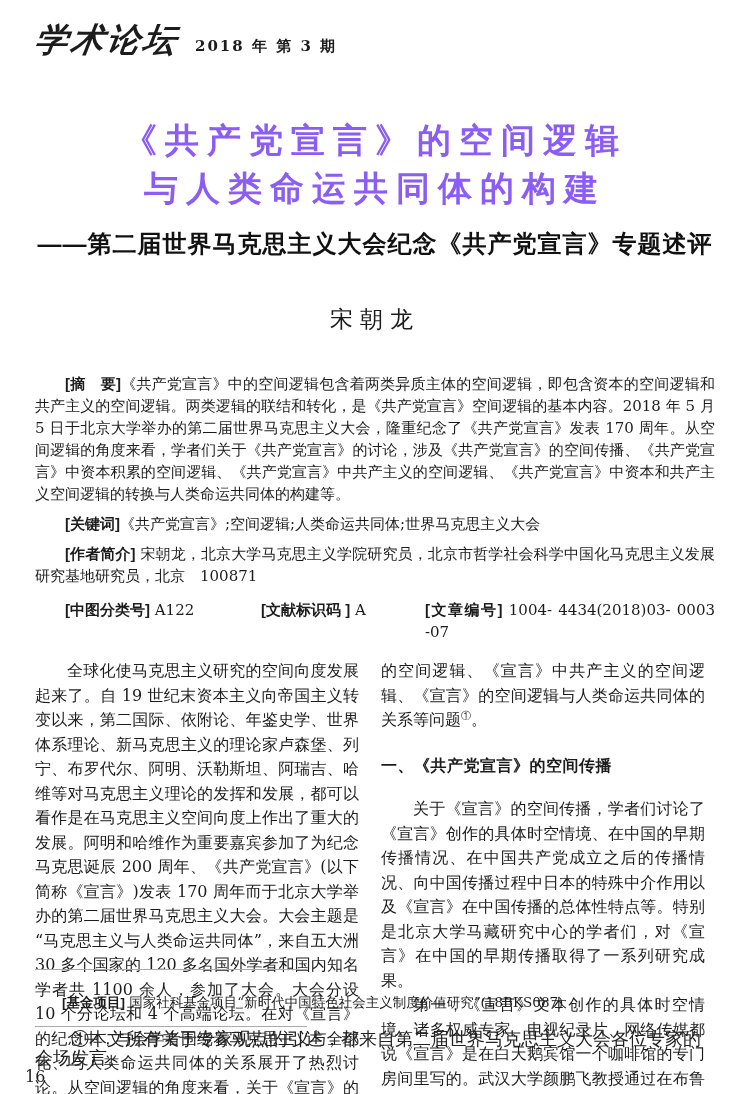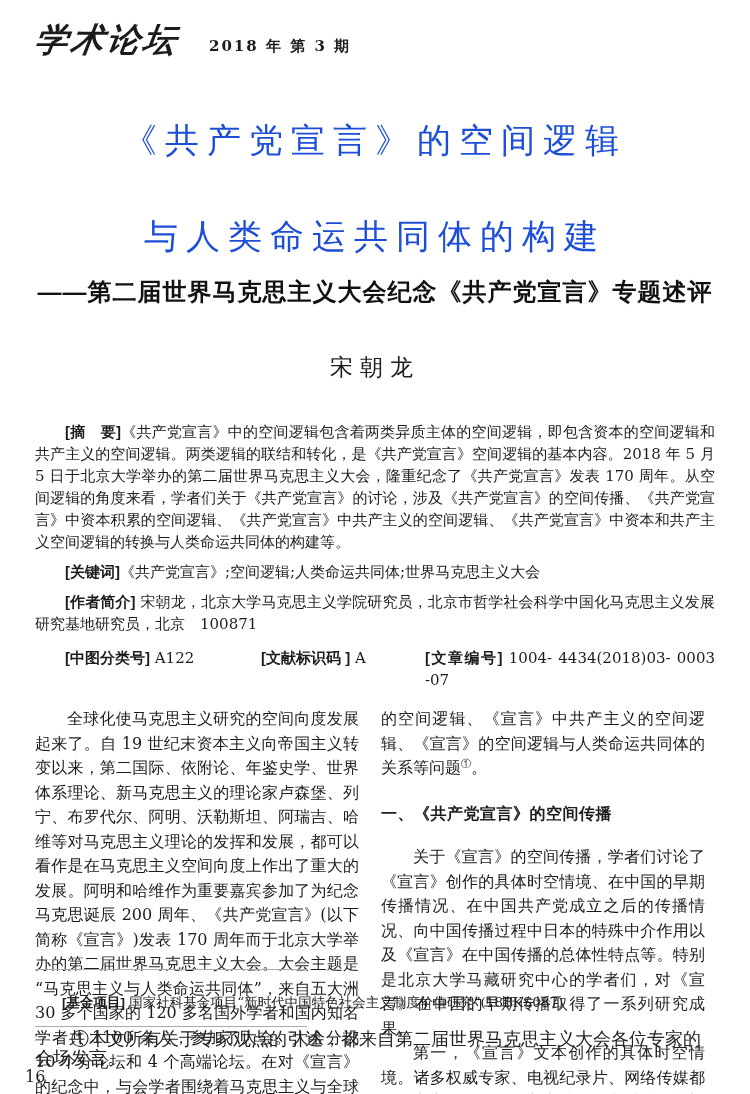--- a/index.html
+++ b/index.html
@@ -13,24 +13,24 @@
     overflow:hidden;
     box-sizing:border-box;
     padding:0 35px;
   }
   
   .masthead{display:flex;align-items:baseline;gap:16px;padding-top:22px;height:46px;}
   .journal-logo{
     font-weight:bold;font-style:italic;font-size:33px;line-height:36px;
     transform:skewX(-8deg);letter-spacing:3px;
   }
-  .issue-info{font-weight:bold;font-size:15px;letter-spacing:2px;margin-left:14px;}
+  .issue-info{font-weight:bold;font-size:15px;letter-spacing:2px;}
   
   .title-block{margin-top:48px;text-align:center;font-family:"Liberation Sans","DejaVu Sans",sans-serif;}
-  .title-line{font-size:34px;font-weight:normal;letter-spacing:8px;line-height:48px;color:#1d4ed8;margin-top:48px;}
+  .title-line{font-size:34px;font-weight:bold;letter-spacing:8px;line-height:48px;color:#8b5cf6;}
   .subtitle{margin-top:16px;font-size:24px;font-weight:bold;letter-spacing:1px;color:#111;}
   .author{margin-top:44px;text-align:center;font-size:23px;letter-spacing:7px;}
   
   .meta-block{margin-top:38px;font-size:15px;line-height:22px;text-align:justify;}
   .meta-para{text-indent:2em;margin:0;}
   .label{font-family:"Liberation Sans","DejaVu Sans",sans-serif;font-weight:bold;font-style:normal;}
   .kai{font-style:normal;}
   .meta-row{margin-top:8px;}
   .clc-row{display:flex;margin-top:12px;font-size:15px;}
   .clc-item1{width:196px;margin-left:2em;}

